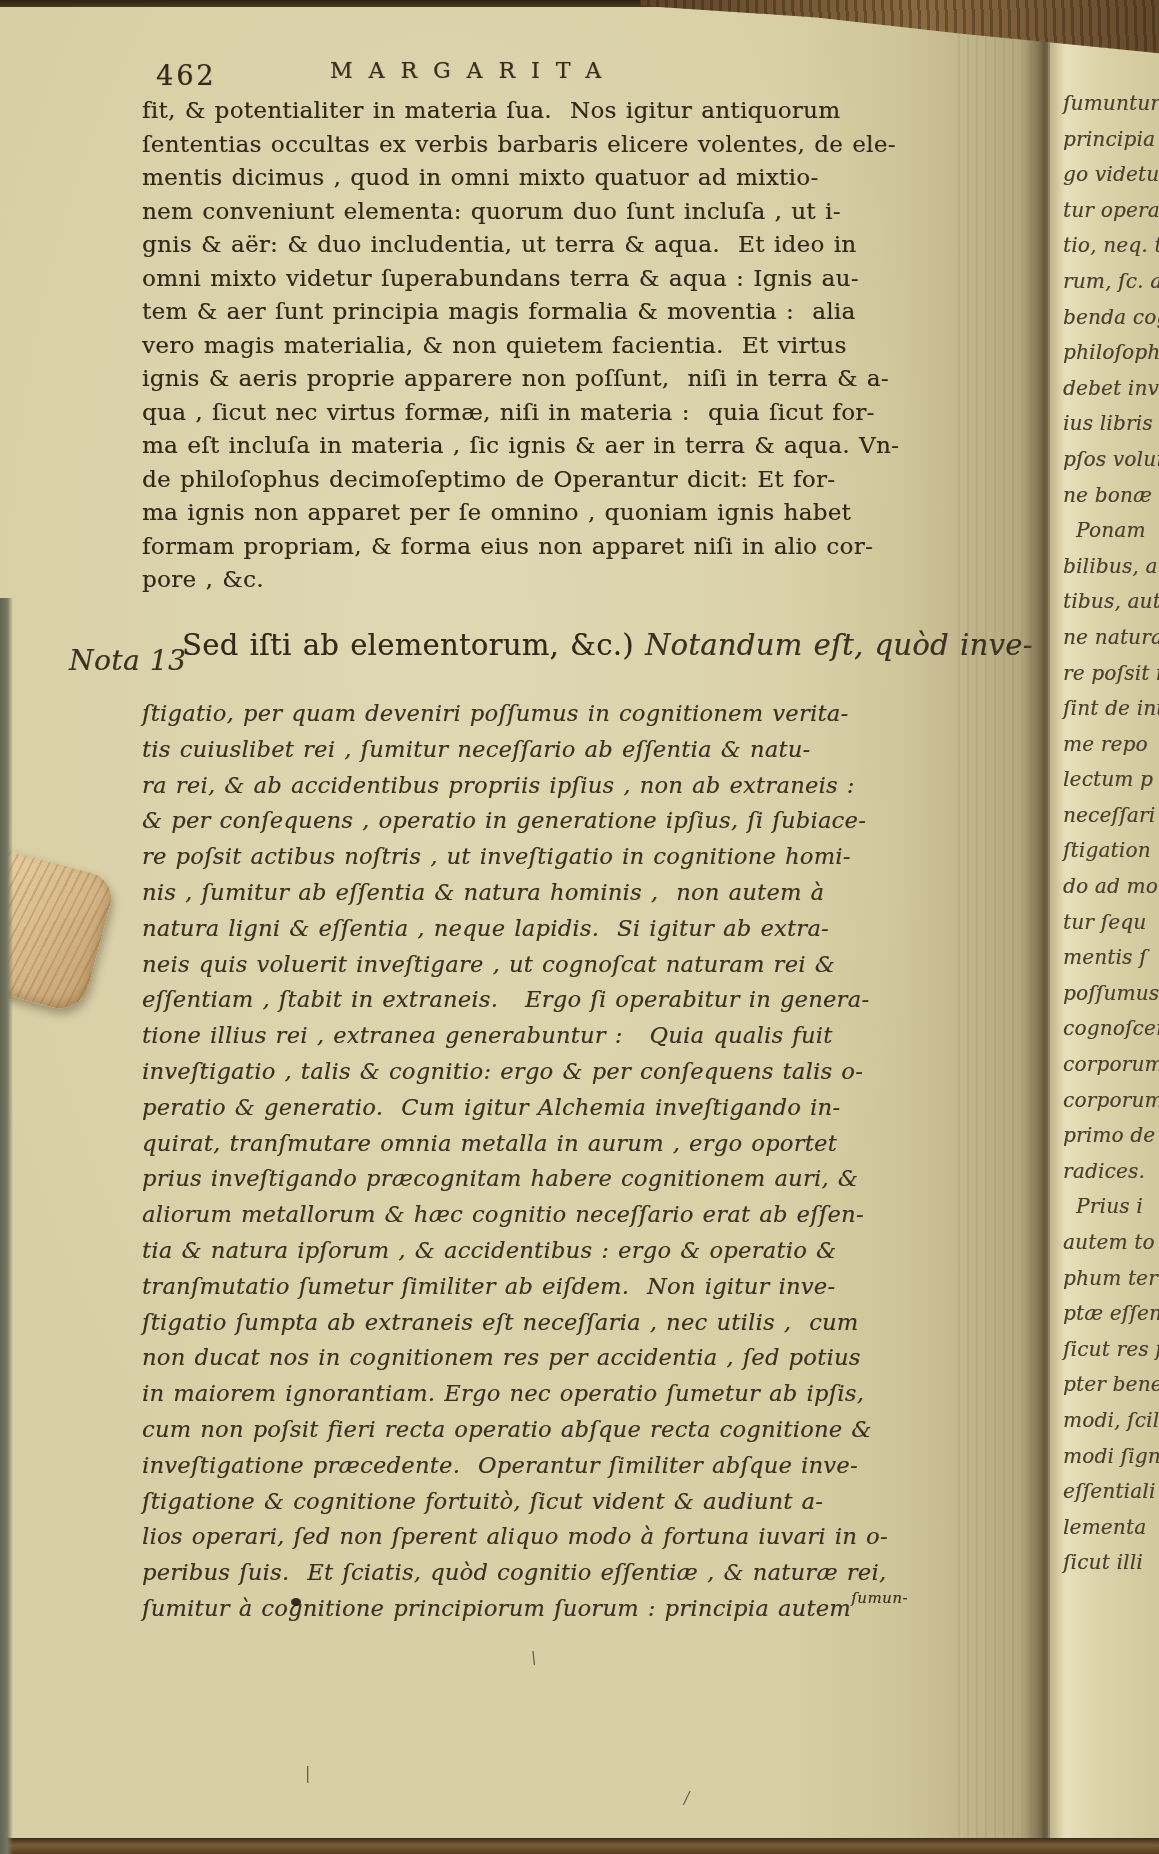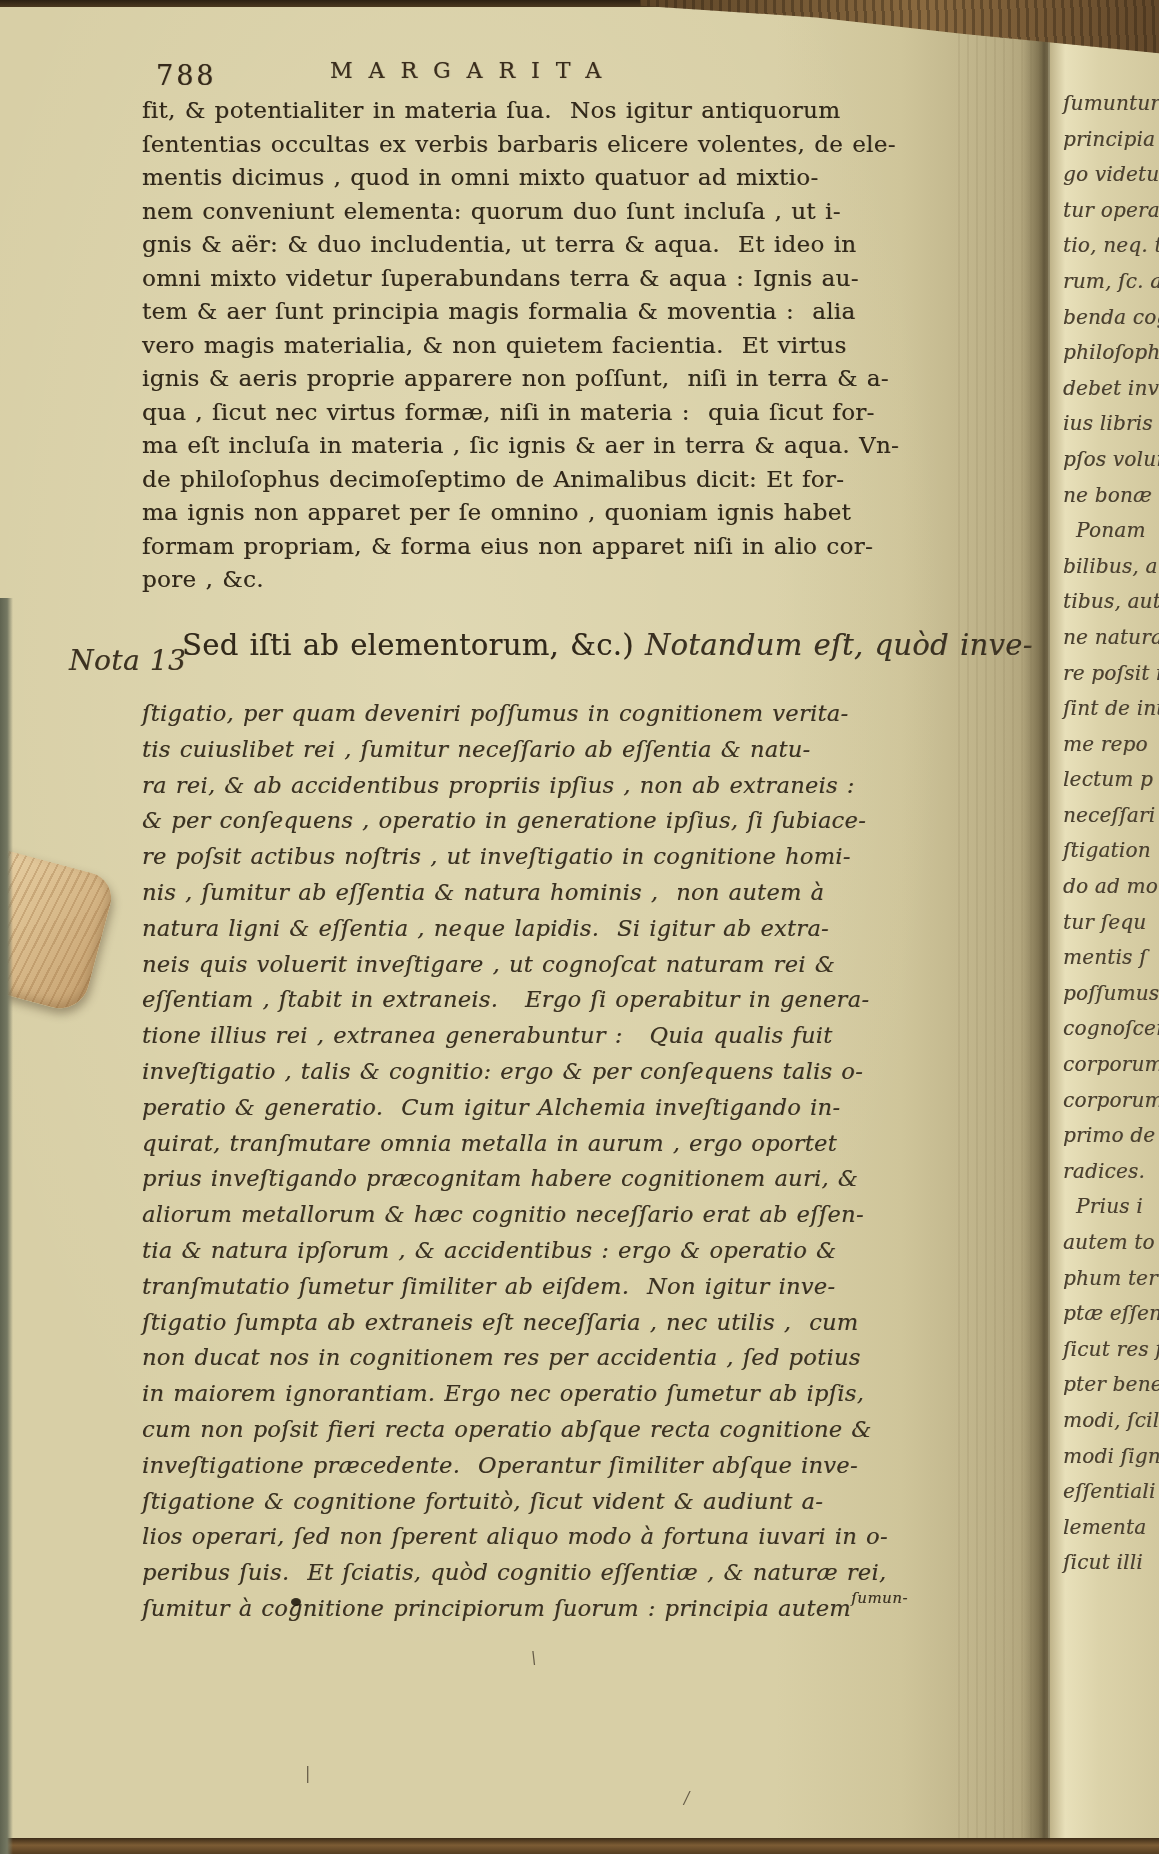--- a/index.html
+++ b/index.html
@@ -114,37 +114,37 @@
     background:linear-gradient(90deg,#5f6350,#757862 55%, rgba(117,120,98,0));
   }
 </style>
 </head>
 <body>
 
 <div class="photo">
 
   <div class="page-left">
     <div class="pagehead">
-      <span class="pnum">788</span>
+      <span class="pnum">462</span>
       <span class="rtitle">MARGARITA</span>
     </div>
 
     <div class="roman-block">
         <div class="rline">fit, &amp; potentialiter in materia ſua.  Nos igitur antiquorum</div>
         <div class="rline">ſententias occultas ex verbis barbaris elicere volentes, de ele-</div>
         <div class="rline">mentis dicimus , quod in omni mixto quatuor ad mixtio-</div>
         <div class="rline">nem conveniunt elementa: quorum duo ſunt incluſa , ut i-</div>
         <div class="rline">gnis &amp; aër: &amp; duo includentia, ut terra &amp; aqua.  Et ideo in</div>
         <div class="rline">omni mixto videtur ſuperabundans terra &amp; aqua : Ignis au-</div>
         <div class="rline">tem &amp; aer ſunt principia magis formalia &amp; moventia :  alia</div>
         <div class="rline">vero magis materialia, &amp; non quietem facientia.  Et virtus</div>
         <div class="rline">ignis &amp; aeris proprie apparere non poſſunt,  niſi in terra &amp; a-</div>
         <div class="rline">qua , ſicut nec virtus formæ, niſi in materia :  quia ſicut for-</div>
         <div class="rline">ma eſt incluſa in materia , ſic ignis &amp; aer in terra &amp; aqua. Vn-</div>
-        <div class="rline">de philoſophus decimoſeptimo de Animalibus dicit: Et for-</div>
+        <div class="rline">de philoſophus decimoſeptimo de Operantur dicit: Et for-</div>
         <div class="rline">ma ignis non apparet per ſe omnino , quoniam ignis habet</div>
         <div class="rline">formam propriam, &amp; forma eius non apparet niſi in alio cor-</div>
         <div class="rline">pore , &amp;c.</div>
       </div>
 
     <div class="nota">Nota 13</div>
 
     <div class="lead-line"><span class="lead-roman">Sed iſti ab elementorum, &amp;c.) </span><span class="lead-italic">Notandum eſt, quòd inve-</span></div>
 
     <div class="comm-block">

